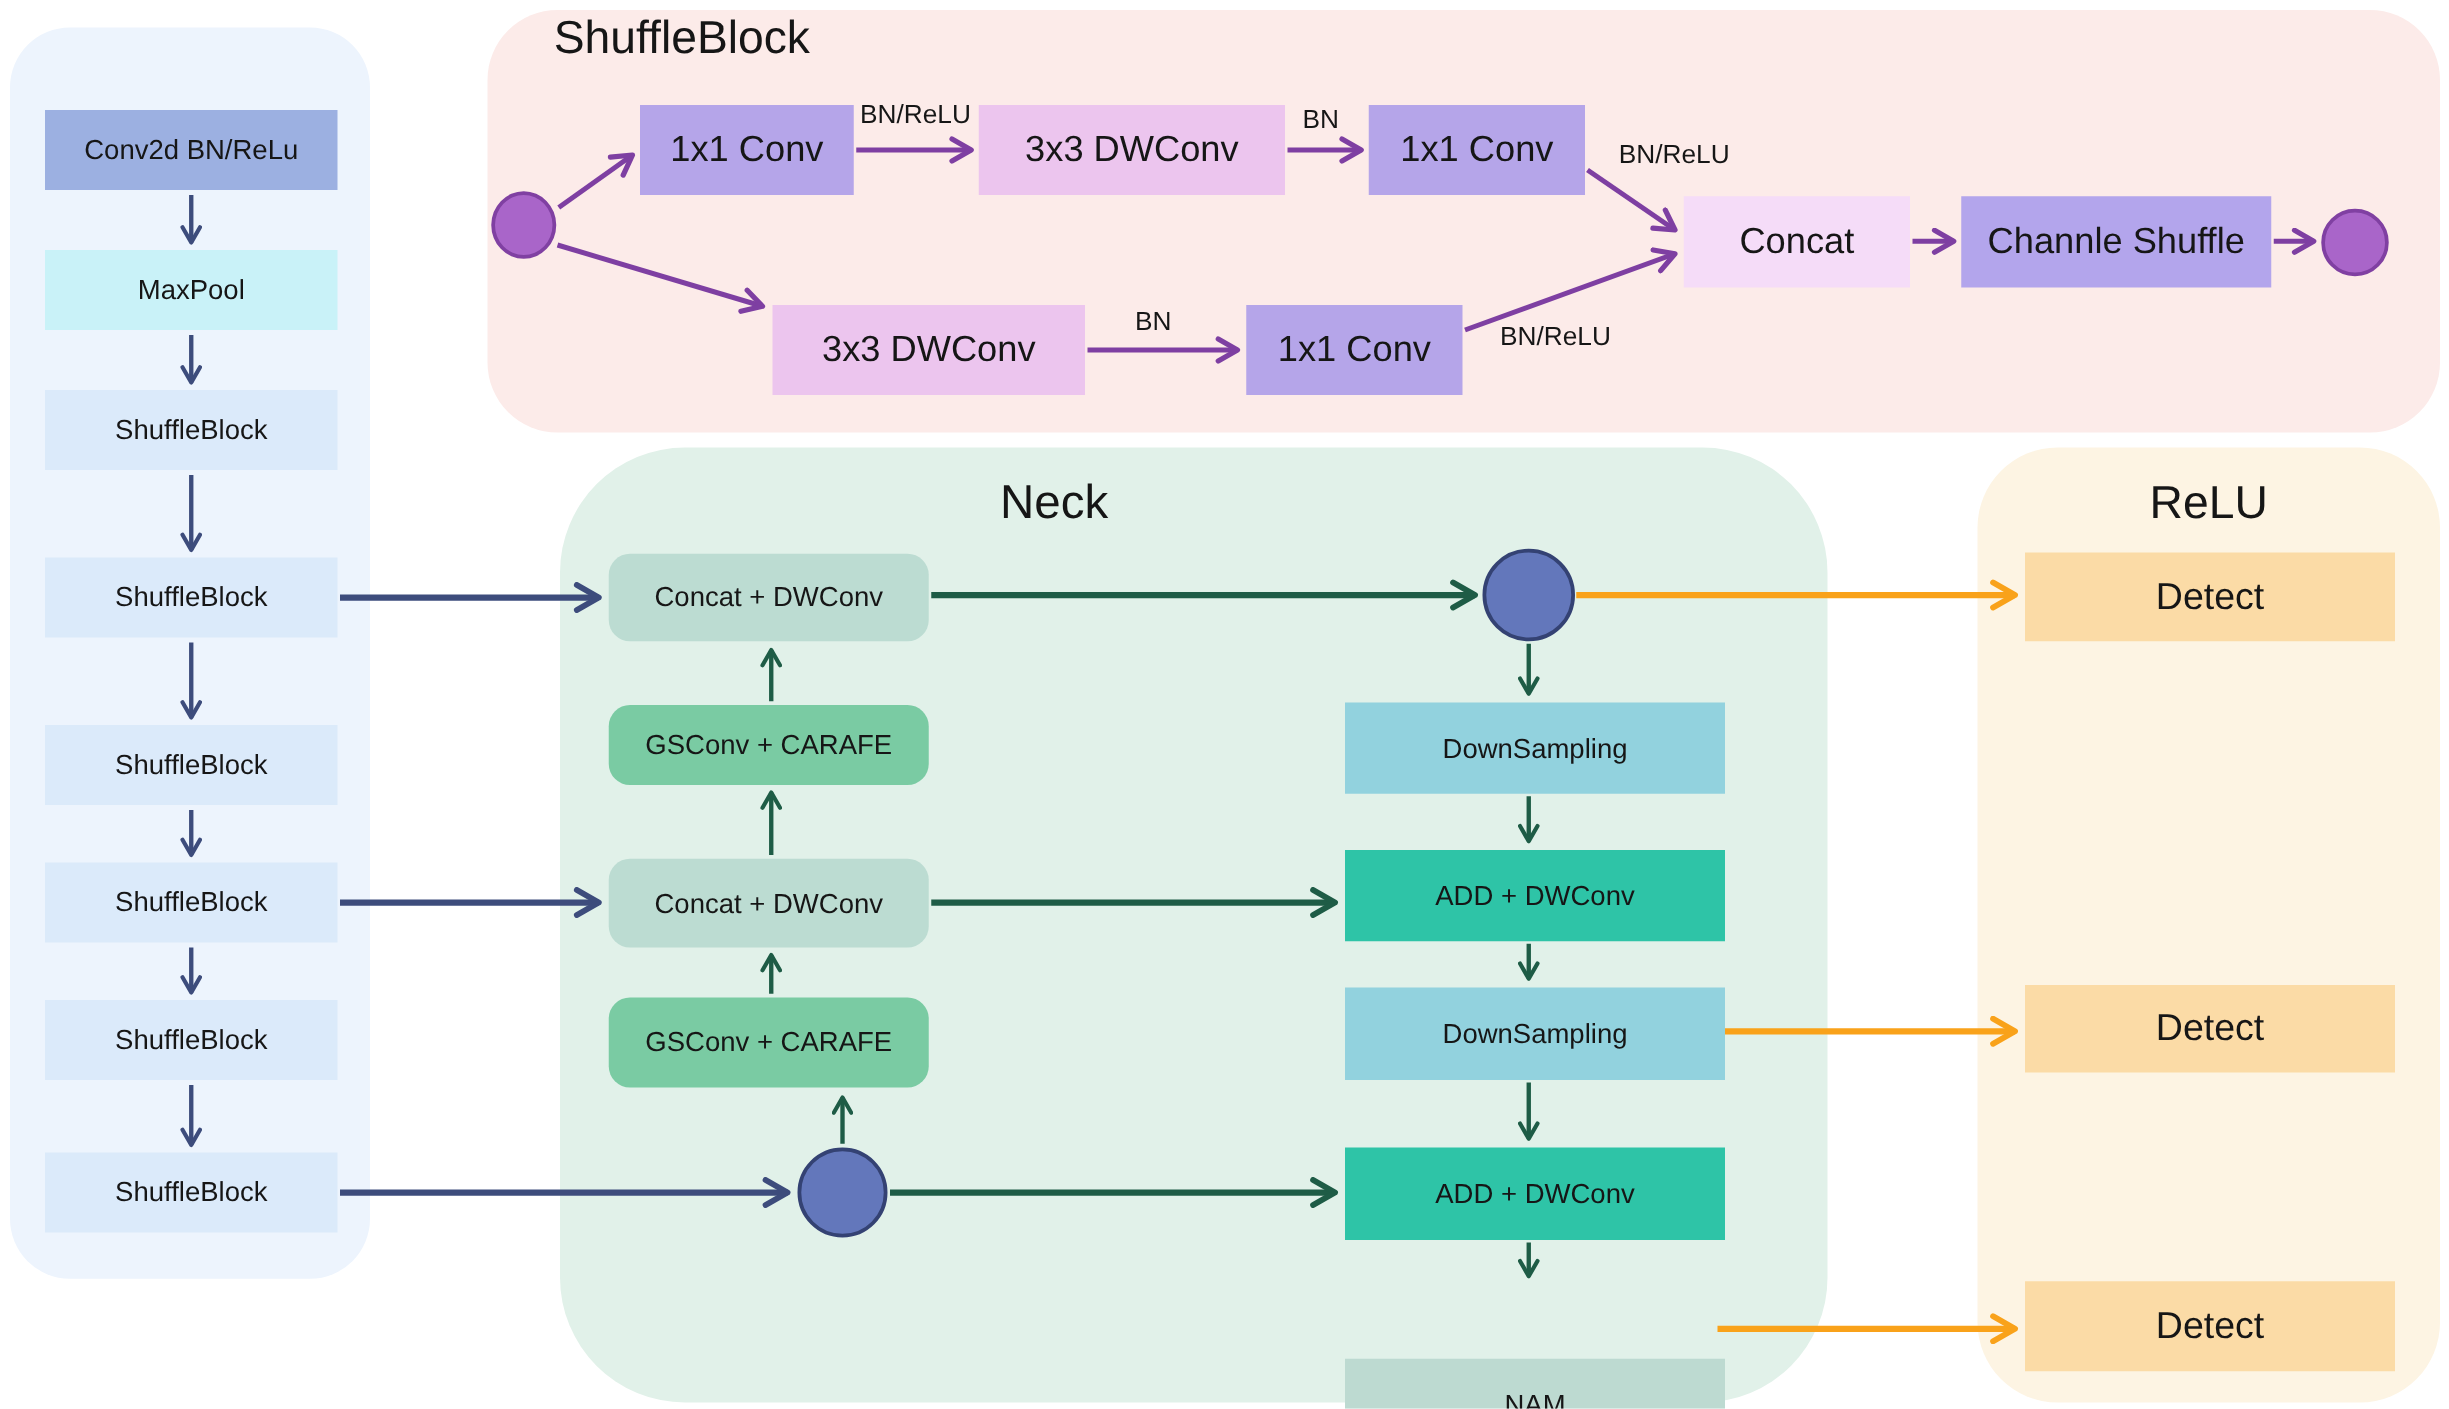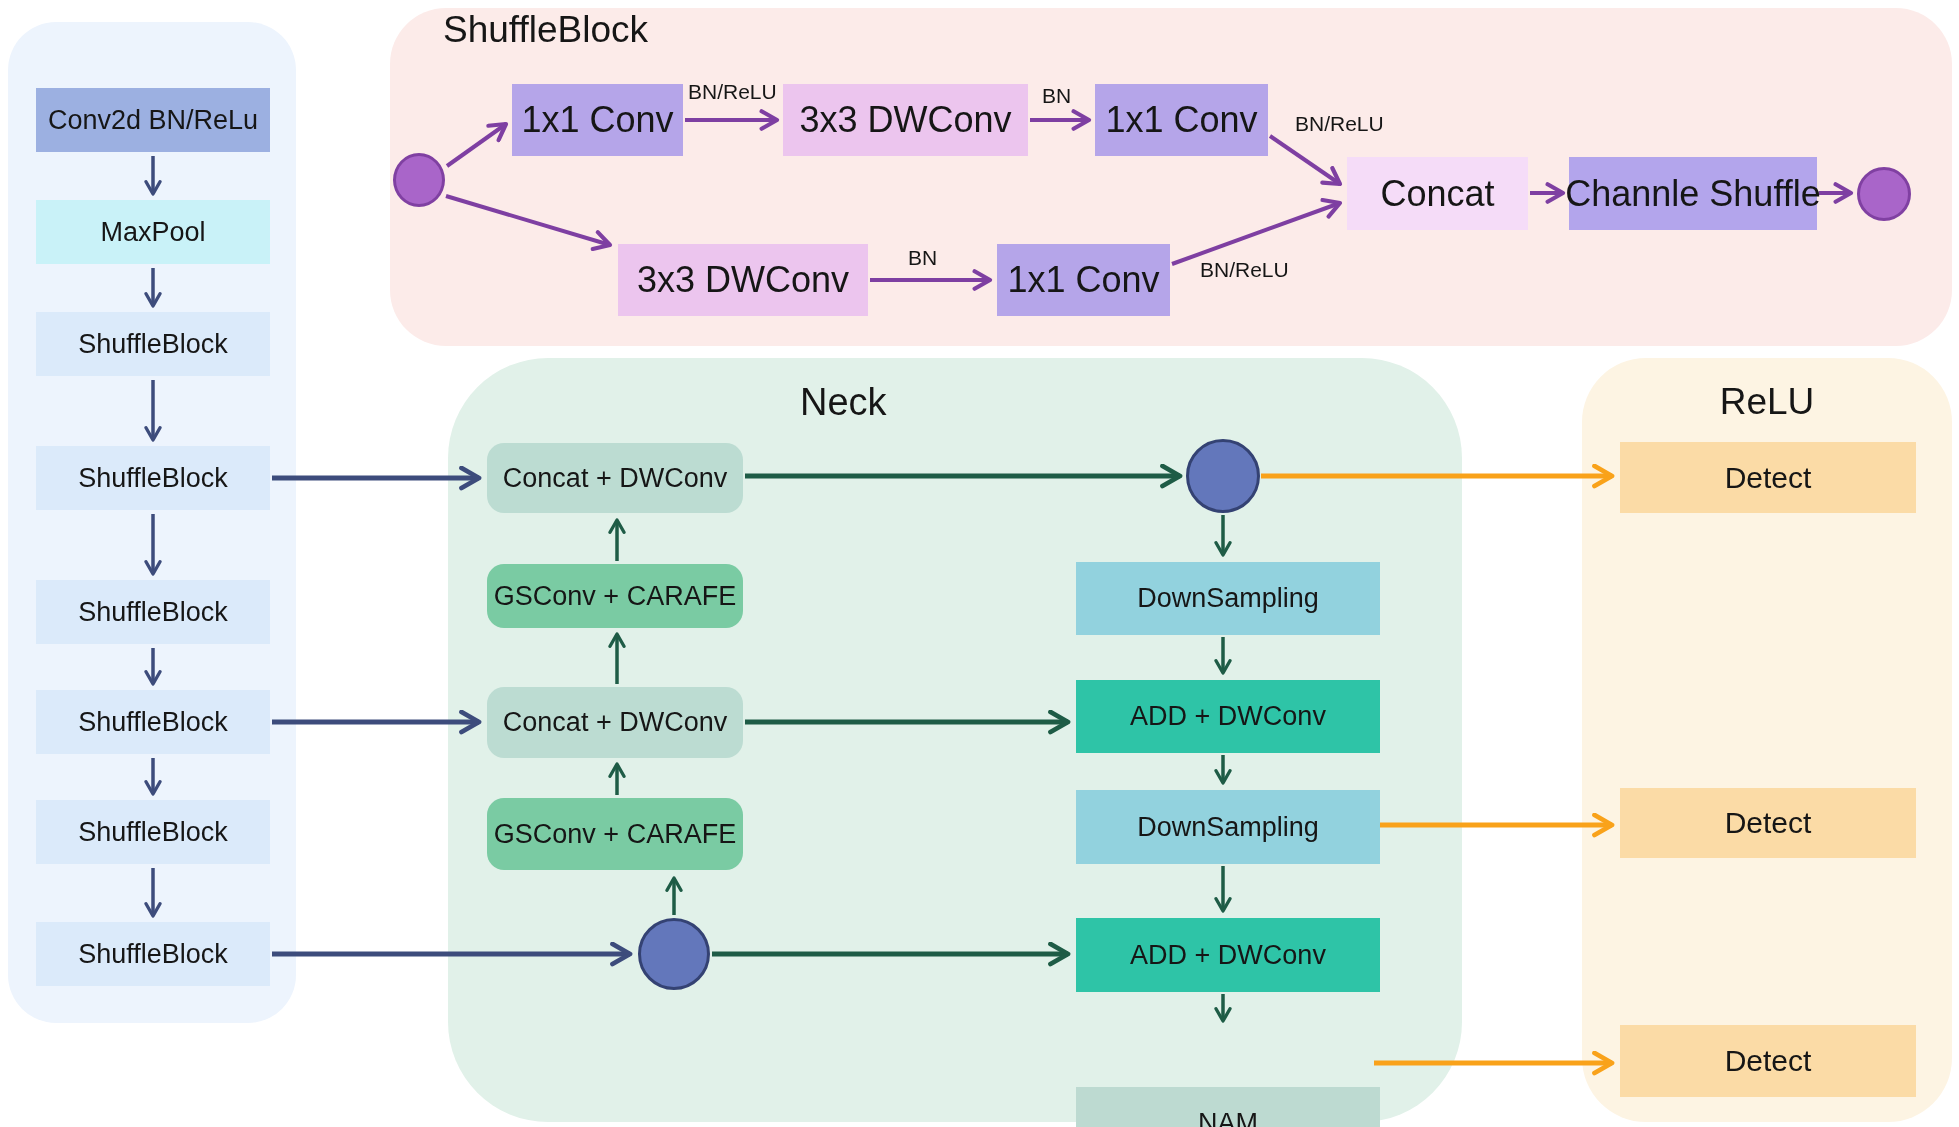--- a/index.html
+++ b/index.html
@@ -15,28 +15,28 @@
   .panel-head{left:1582px;top:358px;width:370px;height:764px;border-radius:64px;background:var(--panel_head);}
 
   .title{position:absolute;font-size:37px;line-height:1.1;color:var(--text);white-space:nowrap;}
   .title-backbone{left:8px;top:24px;width:288px;text-align:center;}
   .title-shuffle{left:443px;top:10px;}
   .title-neck{left:800px;top:382px;width:300px;font-size:38px;}
   .title-head{left:1582px;top:382px;width:370px;text-align:center;}
 
   .box{
     position:absolute;display:flex;align-items:center;justify-content:center;
-    font-size:27px;white-space:nowrap;color:var(--text);
+    font-size:22px;white-space:nowrap;color:var(--text);
   }
   .bb{left:36px;width:234px;height:64px;}
   .bb-conv{background:var(--box_conv2d);}
   .bb-max{background:var(--box_maxpool);}
   .bb-sb{background:var(--box_shuffleblock);}
 
-  .sf{height:72px;font-size:36px;}
+  .sf{height:72px;font-size:29px;}
   .sf-conv{background:var(--box_conv1x1);}
   .sf-dw{background:var(--box_dwconv);}
   .sf-concat{background:var(--box_concat_light);}
   .sf-chsh{background:var(--box_channel_shuffle);}
 
   .edge-label{position:absolute;font-size:21px;white-space:nowrap;color:var(--text);}
 
   .nk-l{left:487px;width:256px;border-radius:17px;}
   .nk-r{left:1076px;width:304px;}
   .nk-concat{background:var(--box_concat_dwconv);}

